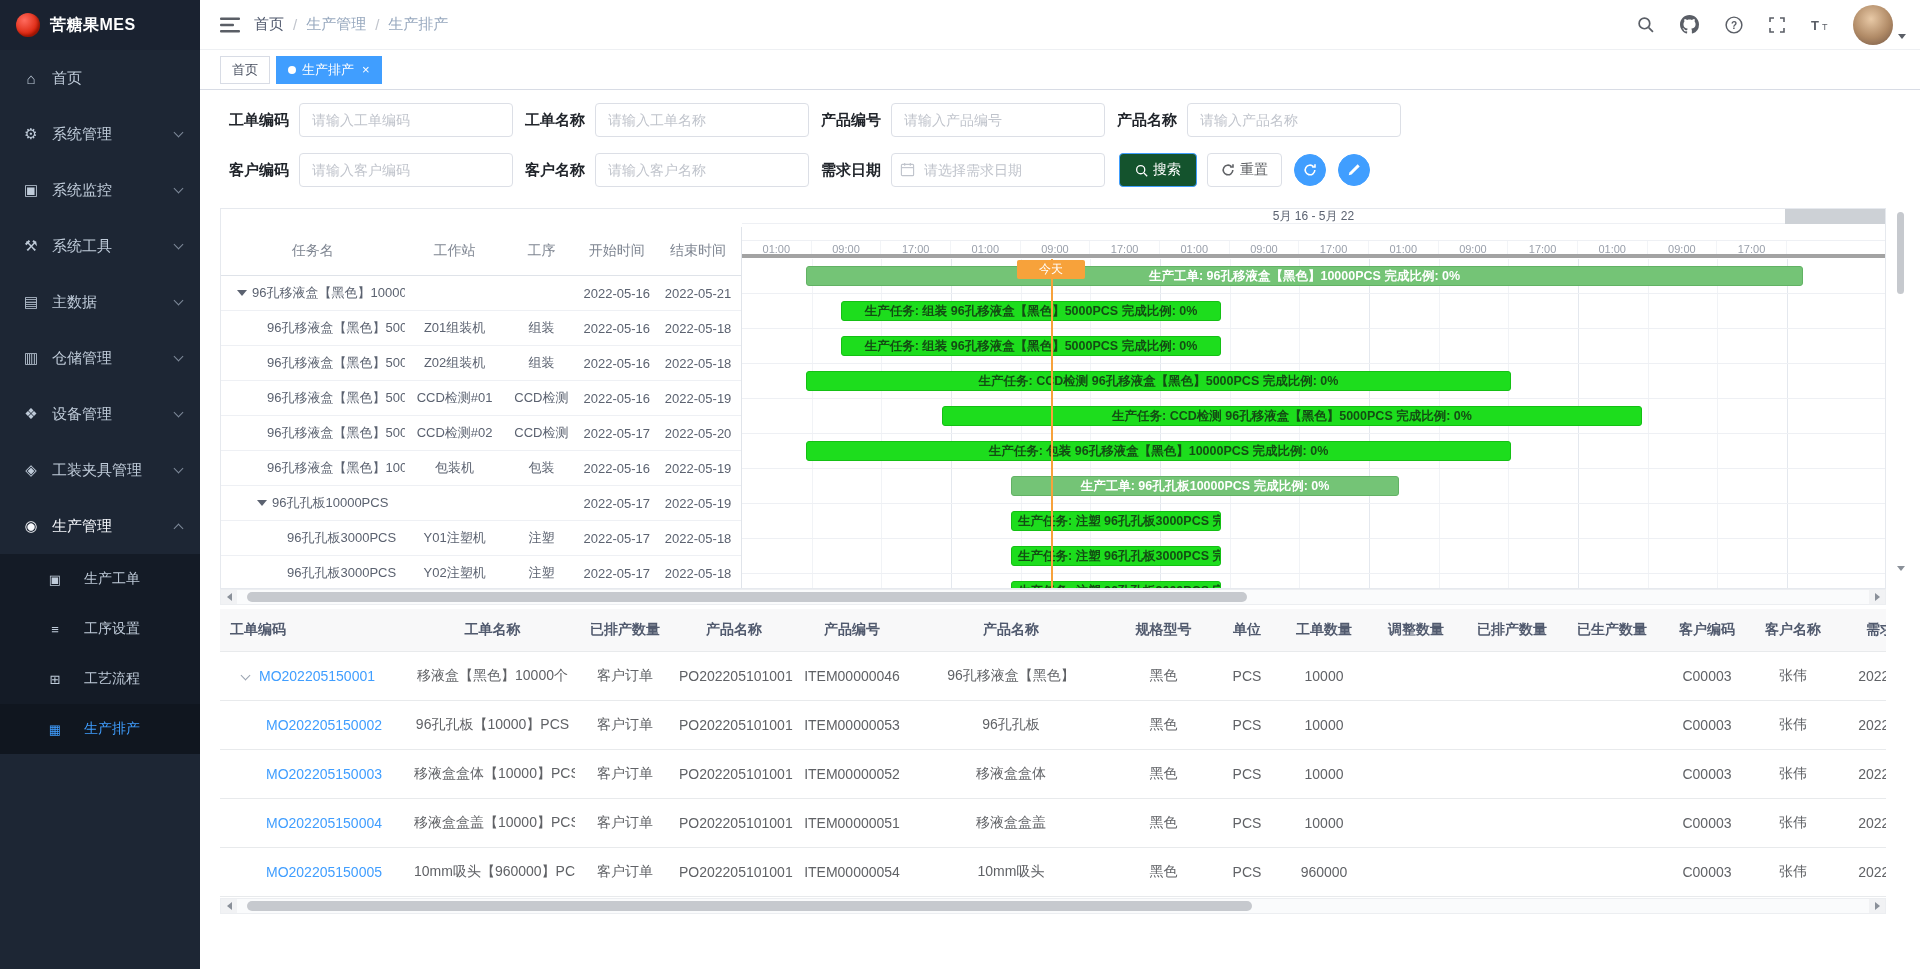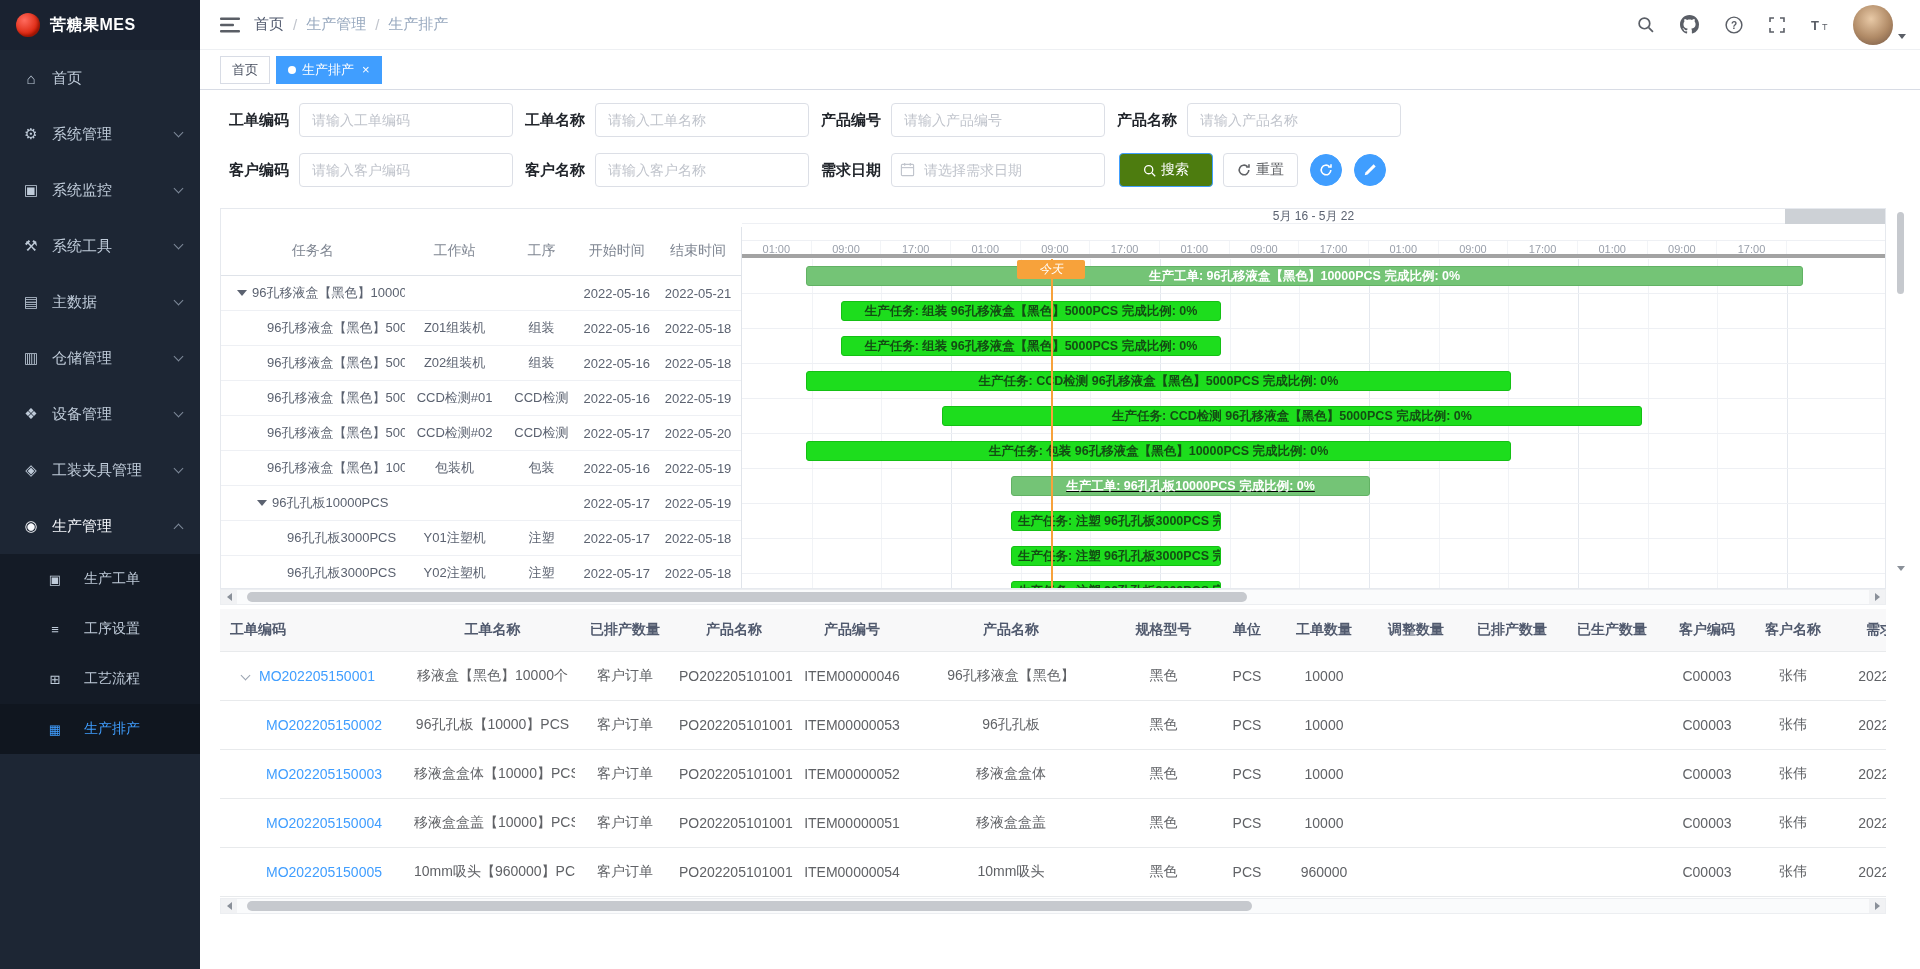--- a/index.html
+++ b/index.html
@@ -57,21 +57,21 @@
   .field{display:flex;align-items:center;margin-right:12px;}
   .field label{min-width:60px;font-size:15px;font-weight:bold;color:#21252b;margin-right:10px;white-space:nowrap;}
   .inp-wrap{position:relative;}
   .inp{width:214px;height:34px;border:1px solid #dcdfe6;border-radius:4px;padding:0 12px;
     font-size:14px;color:#606266;outline:none;background:#fff;font-family:inherit;}
   .inp::placeholder{color:#c0c4cc;}
   .inp.date{padding-left:32px;}
   .cal-icon{position:absolute;left:9px;top:9px;color:#c0c4cc;display:flex;}
   .btn{height:34px;border-radius:4px;font-size:14px;display:inline-flex;align-items:center;gap:5px;
     cursor:pointer;font-family:inherit;}
-  .btn-primary{background:#4d7c0f;border:1px solid #409eff;color:#fff;padding:0 23px;margin-left:2px;}
+  .btn-primary{background:#14532d;border:1px solid #409eff;color:#fff;padding:0 15px;margin-left:2px;}
   .btn-plain{background:#fff;border:1px solid #dcdfe6;color:#606266;padding:0 13px;margin-left:10px;}
   .btn-circle{width:32px;height:32px;border-radius:50%;background:#409eff;border:1px solid #409eff;
     color:#fff;display:inline-flex;align-items:center;justify-content:center;margin-left:12px;cursor:pointer;}
 
   
   .gantt{position:absolute;left:220px;top:208px;width:1666px;height:381px;border:1px solid #e6e9ee;
     background:#fff;overflow:hidden;}
   .g-left{position:absolute;left:0;top:18px;width:521px;height:100%;border-right:1px solid #e0e4ea;}
   .g-left-header{height:49px;display:flex;align-items:center;border-bottom:1px solid #dfe3e9;}
   .gh-col{font-size:14px;color:#7f8692;text-align:center;white-space:nowrap;overflow:hidden;}
@@ -97,21 +97,21 @@
   .bar{position:absolute;height:20px;border-radius:3px;display:flex;align-items:center;
     justify-content:center;overflow:hidden;z-index:1;cursor:pointer;padding:0 6px;}
   .bar.clipL{justify-content:flex-start;}
   .bar-order{background:#74c476;border:1px solid #62b264;}
   .bar-order .bar-text{color:#fff;}
   .bar-task{background:#1ddd1d;border:1px solid #14c014;}
   .bar-task .bar-text{color:#134d13;}
   .bar-text{font-size:12.5px;font-weight:bold;white-space:nowrap;}
   .today-line{position:absolute;top:0;bottom:0;width:2px;background:#f7a23b;z-index:2;}
   .today-badge{position:absolute;top:1px;transform:translateX(-50%);background:#f7a23b;color:#fff;
-    font-size:12px;padding:1px 22px;border-radius:2px;z-index:3;white-space:nowrap;font-style:italic;}
+    font-size:12px;padding:1px 22px;border-radius:2px;z-index:3;white-space:nowrap;}
 
   
   .hscroll{position:absolute;height:16px;background:#fafbfc;border:1px solid #eceef1;display:flex;align-items:center;}
   .sb-btn{width:16px;height:100%;display:flex;align-items:center;justify-content:center;background:#f1f2f4;cursor:pointer;}
   .tri-l{width:0;height:0;border-top:4px solid transparent;border-bottom:4px solid transparent;border-right:5px solid #8a9099;}
   .tri-r{width:0;height:0;border-top:4px solid transparent;border-bottom:4px solid transparent;border-left:5px solid #8a9099;}
   .sb-track{flex:1;position:relative;height:100%;}
   .sb-thumb{position:absolute;top:2px;height:10px;background:#c6c9ce;border-radius:6px;cursor:pointer;}
   .vscroll{position:absolute;left:1897px;top:208px;width:8px;height:381px;z-index:5;}
   .vsb-thumb{position:absolute;left:0;top:4px;width:7px;height:82px;background:#c6c9ce;border-radius:4px;cursor:pointer;}
@@ -505,21 +505,21 @@
         </div>
         <span class="hline" style="top: 174px;"></span>
         <div class="bar bar-task" style="left: 200px; width: 700px; top: 147px;">
           <span class="bar-text">生产任务: CCD检测 96孔移液盒【黑色】5000PCS 完成比例: 0%</span>
         </div>
         <span class="hline" style="top: 209px;"></span>
         <div class="bar bar-task" style="left: 64px; width: 705px; top: 182px;">
           <span class="bar-text">生产任务: 包装 96孔移液盒【黑色】10000PCS 完成比例: 0%</span>
         </div>
         <span class="hline" style="top: 244px;"></span>
-        <div class="bar bar-order" style="left: 269px; width: 359px; top: 217px; text-decoration: underline;">
+        <div class="bar bar-order" style="left: 269px; width: 388px; top: 217px;">
           <span class="bar-text">生产工单: 96孔孔板10000PCS 完成比例: 0%</span>
         </div>
         <span class="hline" style="top: 279px;"></span>
         <div class="bar bar-task clipL" style="left: 269px; width: 210px; top: 252px;">
           <span class="bar-text">生产任务: 注塑 96孔孔板3000PCS 完成比例: 0%</span>
         </div>
         <span class="hline" style="top: 314px;"></span>
         <div class="bar bar-task clipL" style="left: 269px; width: 210px; top: 287px;">
           <span class="bar-text">生产任务: 注塑 96孔孔板3000PCS 完成比例: 0%</span>
         </div>

